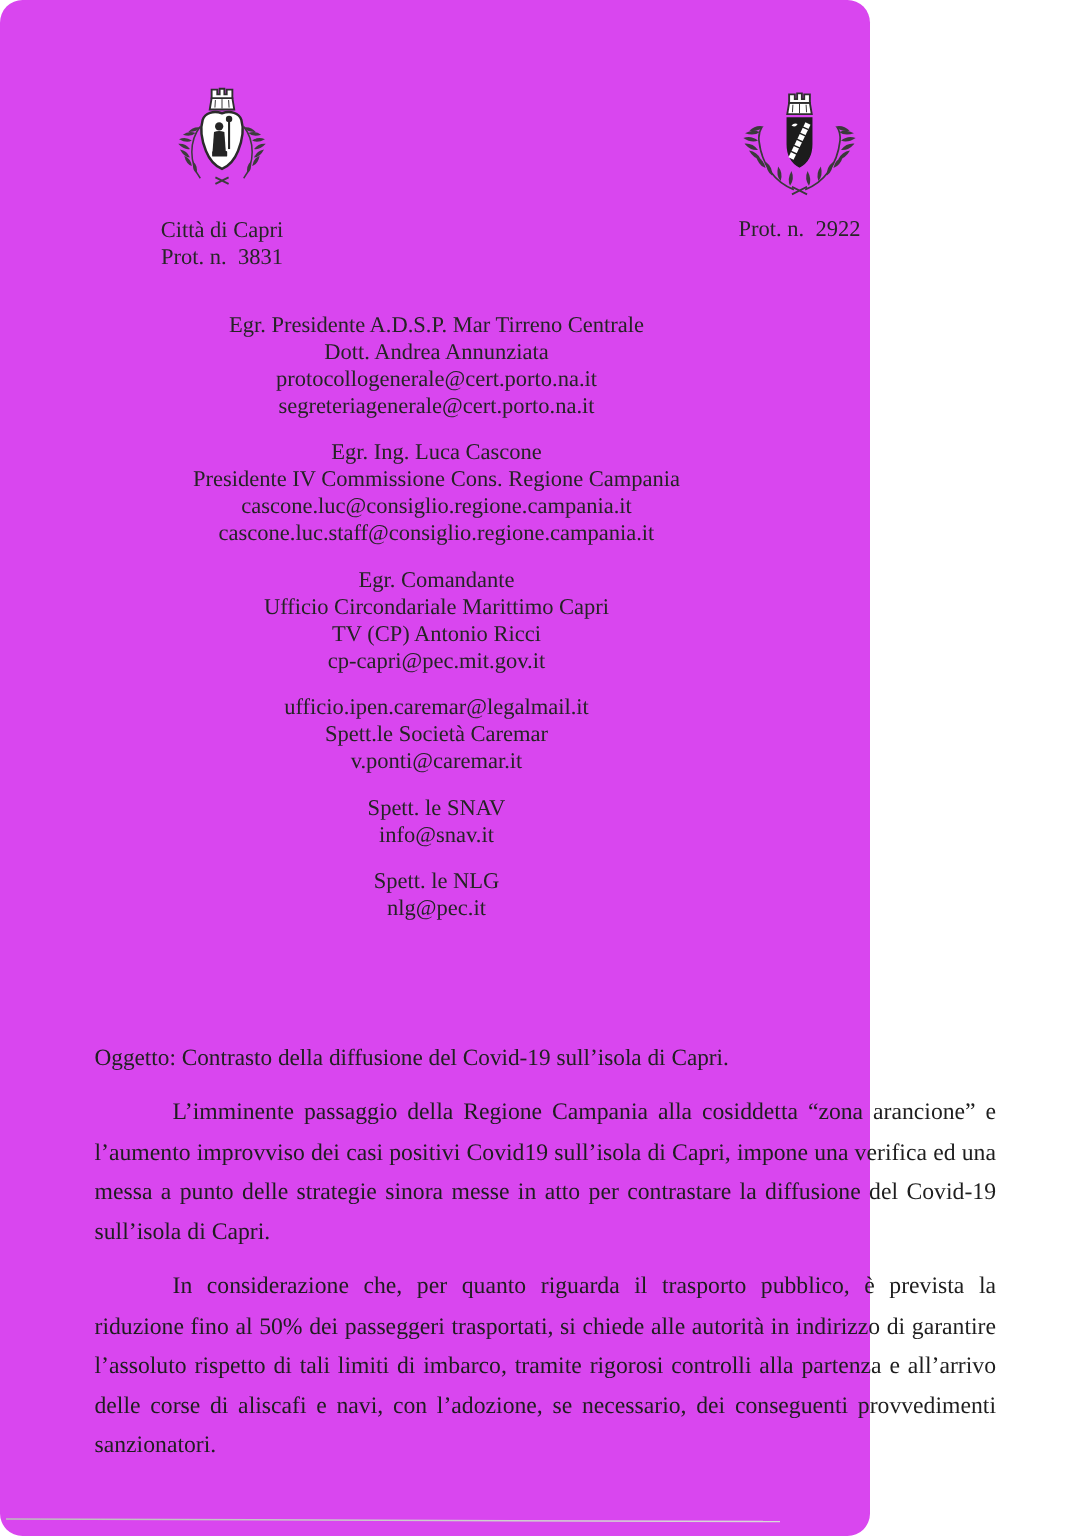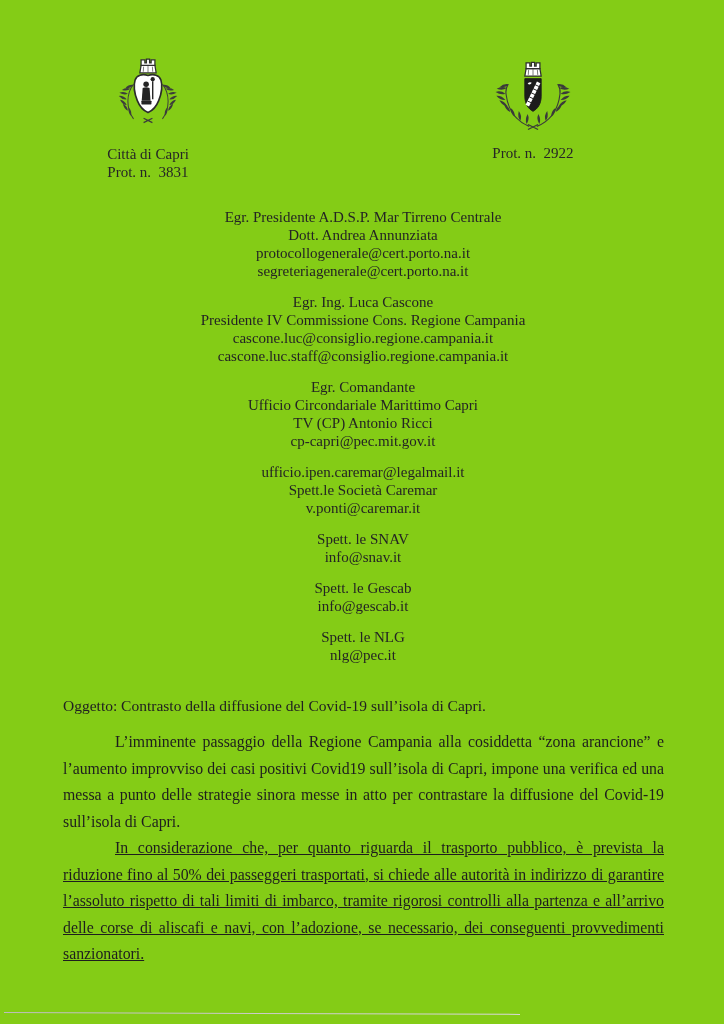--- a/index.html
+++ b/index.html
@@ -3,21 +3,21 @@
 <meta charset="utf-8">
 <style>
   html, body { margin:0; padding:0; }
   body {
     width:724px; height:1024px;
     background:#ffffff;
     font-family:"Liberation Serif", serif;
     color:#222222;
     overflow:hidden;
   }
-  .page { position:relative; width:724px; height:1024px; background:#84cc16; }
+  .page { position:relative; width:580px; height:1024px; background:#d946ef;border-radius:15px; }
 
   
   .emblem { position:absolute; text-align:center; }
   .emblem-left  { left:85px;  top:56px; width:126px; }
   .emblem-right { left:450px; top:56px; width:166px; }
   .emblem svg { display:block; margin:0 auto; }
   .org-line  { font-size:15px; line-height:18px; color:#262626; margin-top:1px; }
   .prot-line { font-size:15px; line-height:18px; color:#262626; white-space:pre-wrap;text-align:center; }
 
   
@@ -33,21 +33,21 @@
     position:absolute; top:696px; left:63px; width:601px;
     font-size:15.5px; line-height:19px; color:#212121;
   }
 
   
   .body-text {
     position:absolute; top:729px; left:63px; width:601px;
     text-align:justify; font-size:15.8px; line-height:26.5px; color:#1e1e1e;
   }
   .body-text p { margin:0; text-indent:52px; }
-  .body-text p + p { margin-top:0;text-decoration:underline; }
+  .body-text p + p { margin-top:10px; }
 
   
   .scan-line {
     position:absolute; top:1013px; left:4px; width:516px; height:1px;
     background:linear-gradient(to right,#bdbdbd,#d9d9d9);
     transform:rotate(0.2deg);
   }
 </style>
 </head>
 <body>
@@ -181,24 +181,20 @@
     <div class="rblock">
       <div>ufficio.ipen.caremar@legalmail.it</div>
       <div>Spett.le Società Caremar</div>
       <div>v.ponti@caremar.it</div>
     </div>
     <div class="rblock">
       <div>Spett. le SNAV</div>
       <div>info@snav.it</div>
     </div>
     <div class="rblock">
-      <div>Spett. le Gescab</div>
-      <div>info@gescab.it</div>
-    </div>
-    <div class="rblock">
       <div>Spett. le NLG</div>
       <div>nlg@pec.it</div>
     </div>
   </div>
 
   <div class="subject">Oggetto: Contrasto della diffusione del Covid-19 sull’isola di Capri.</div>
 
   <div class="body-text">
     <p>L’imminente passaggio della Regione Campania alla cosiddetta “zona arancione” e l’aumento improvviso dei casi positivi Covid19 sull’isola di Capri, impone una verifica ed una messa a punto delle strategie sinora messe in atto per contrastare la diffusione del Covid-19 sull’isola di Capri.</p>
     <p>In considerazione che, per quanto riguarda il trasporto pubblico, è prevista la riduzione fino al 50% dei passeggeri trasportati, si chiede alle autorità in indirizzo di garantire l’assoluto rispetto di tali limiti di imbarco, tramite rigorosi controlli alla partenza e all’arrivo delle corse di aliscafi e navi, con l’adozione, se necessario, dei conseguenti provvedimenti sanzionatori.</p>

